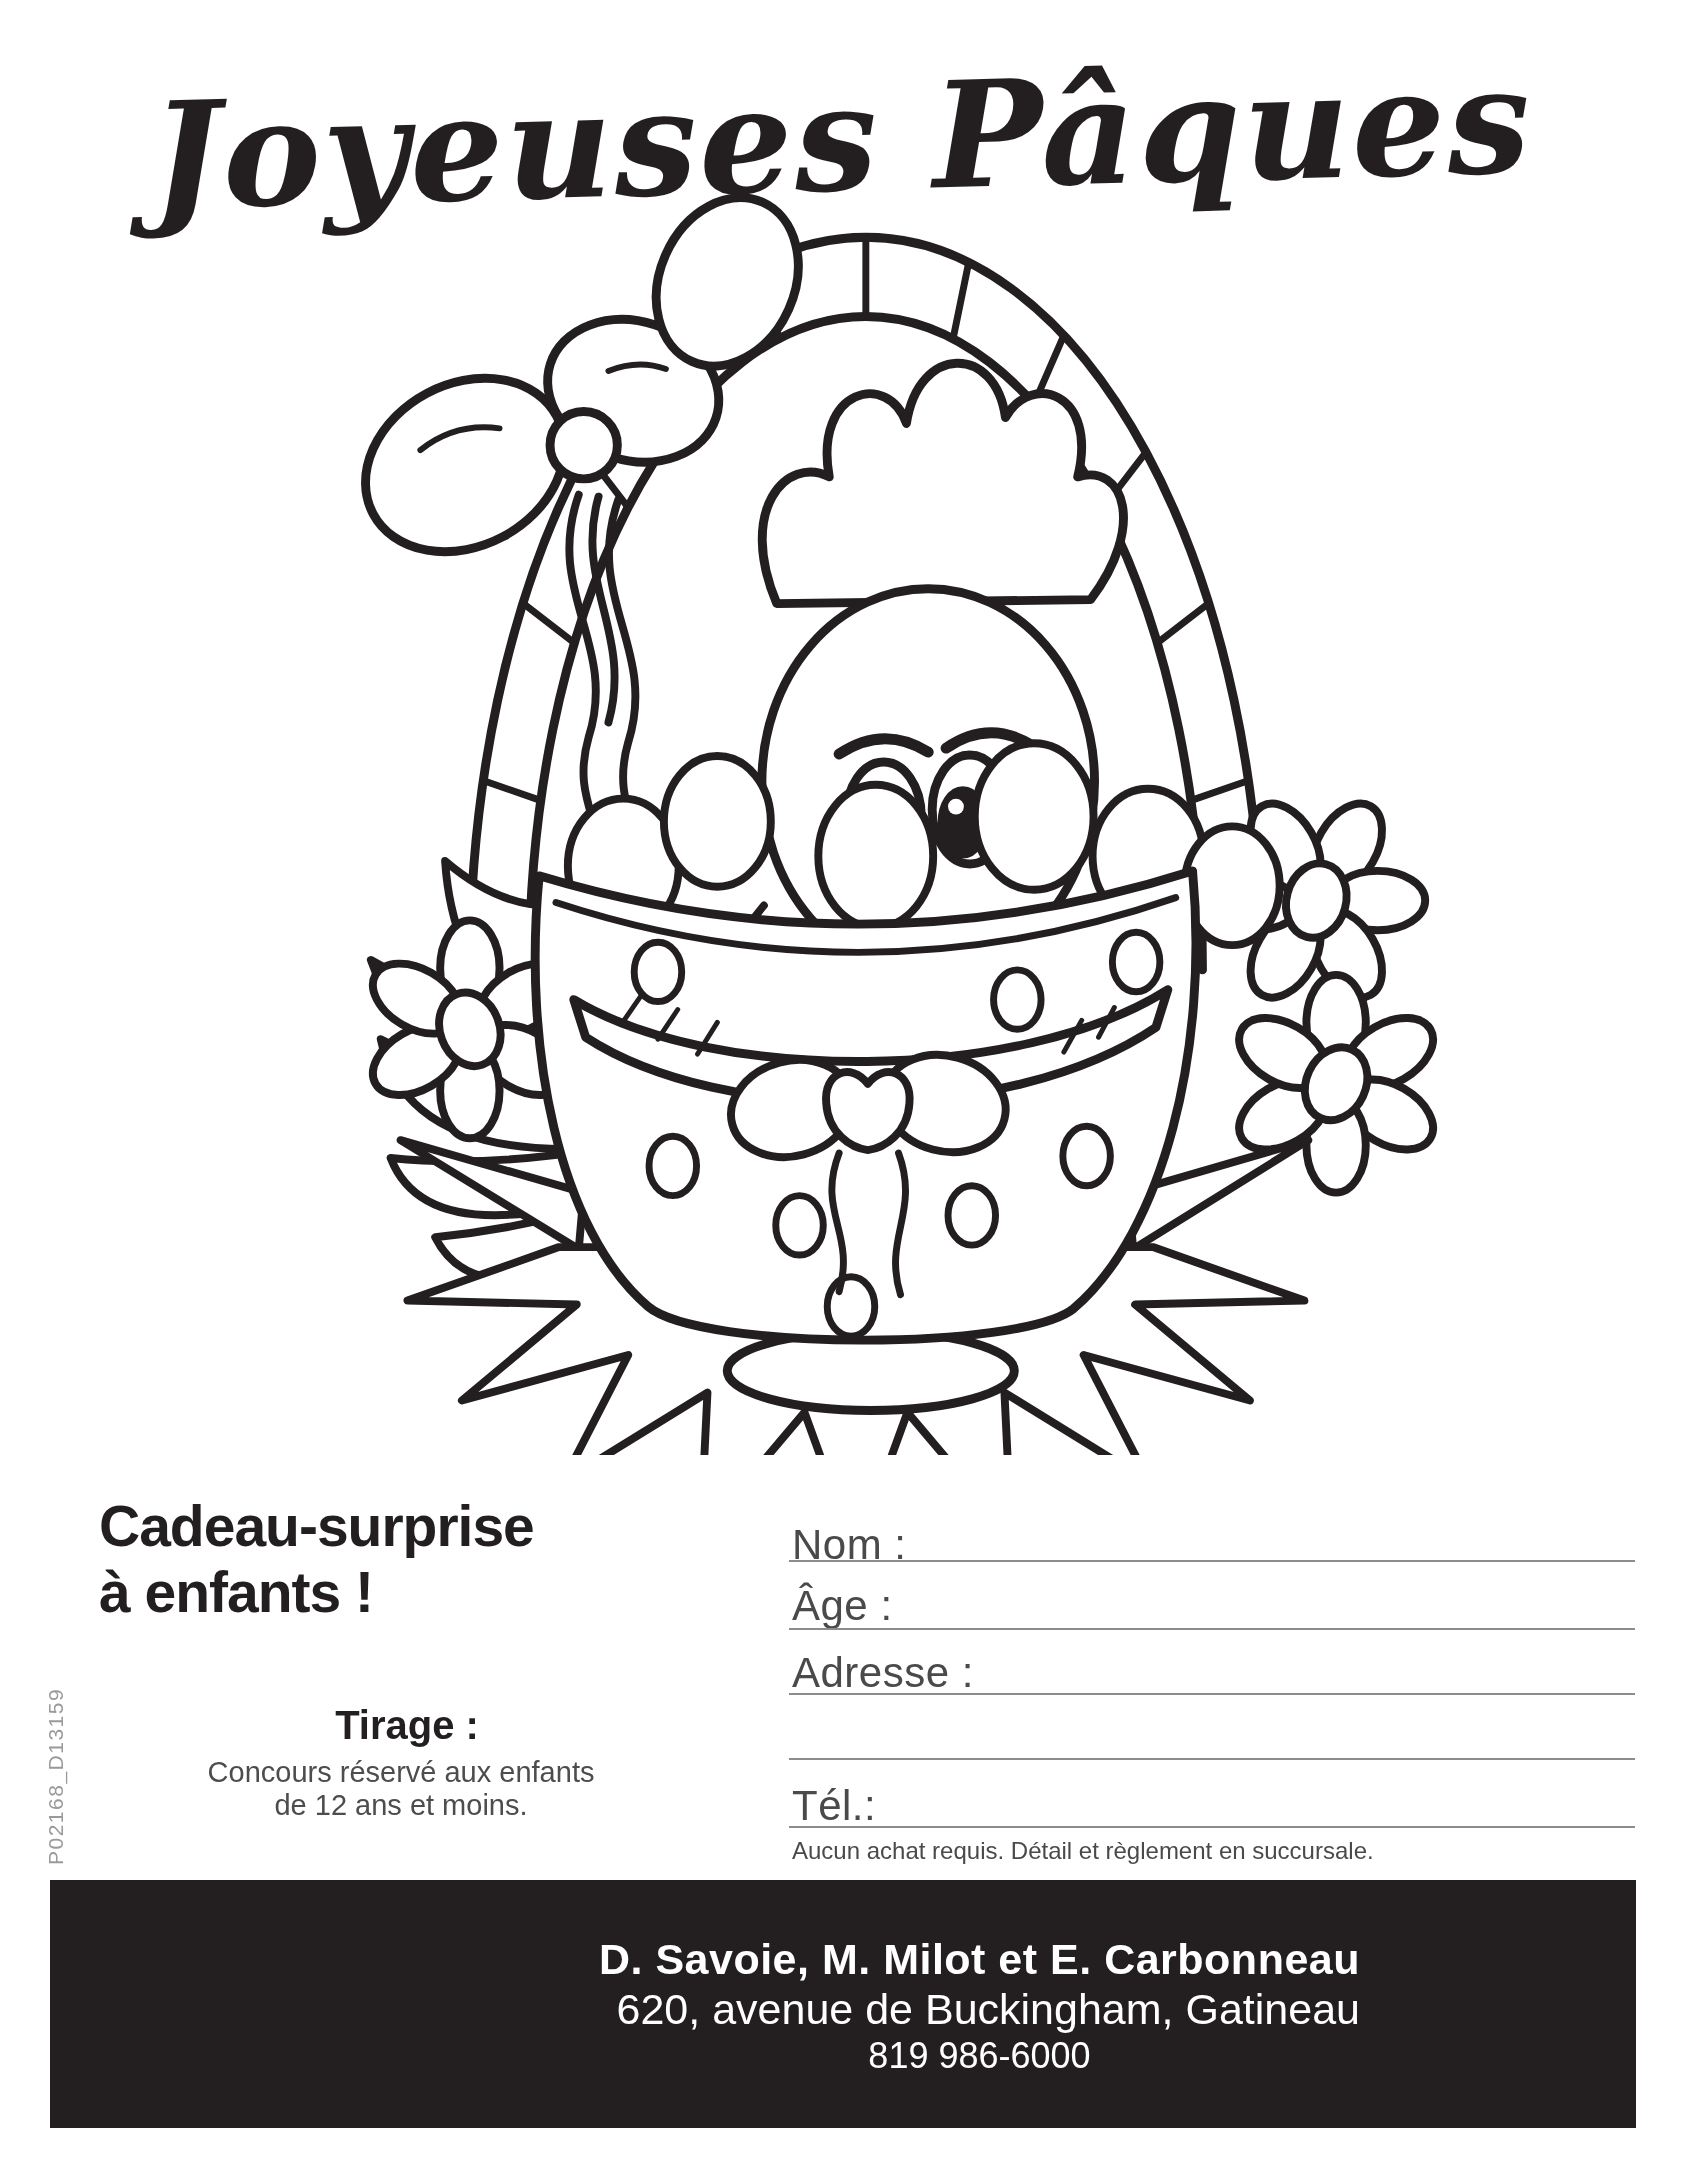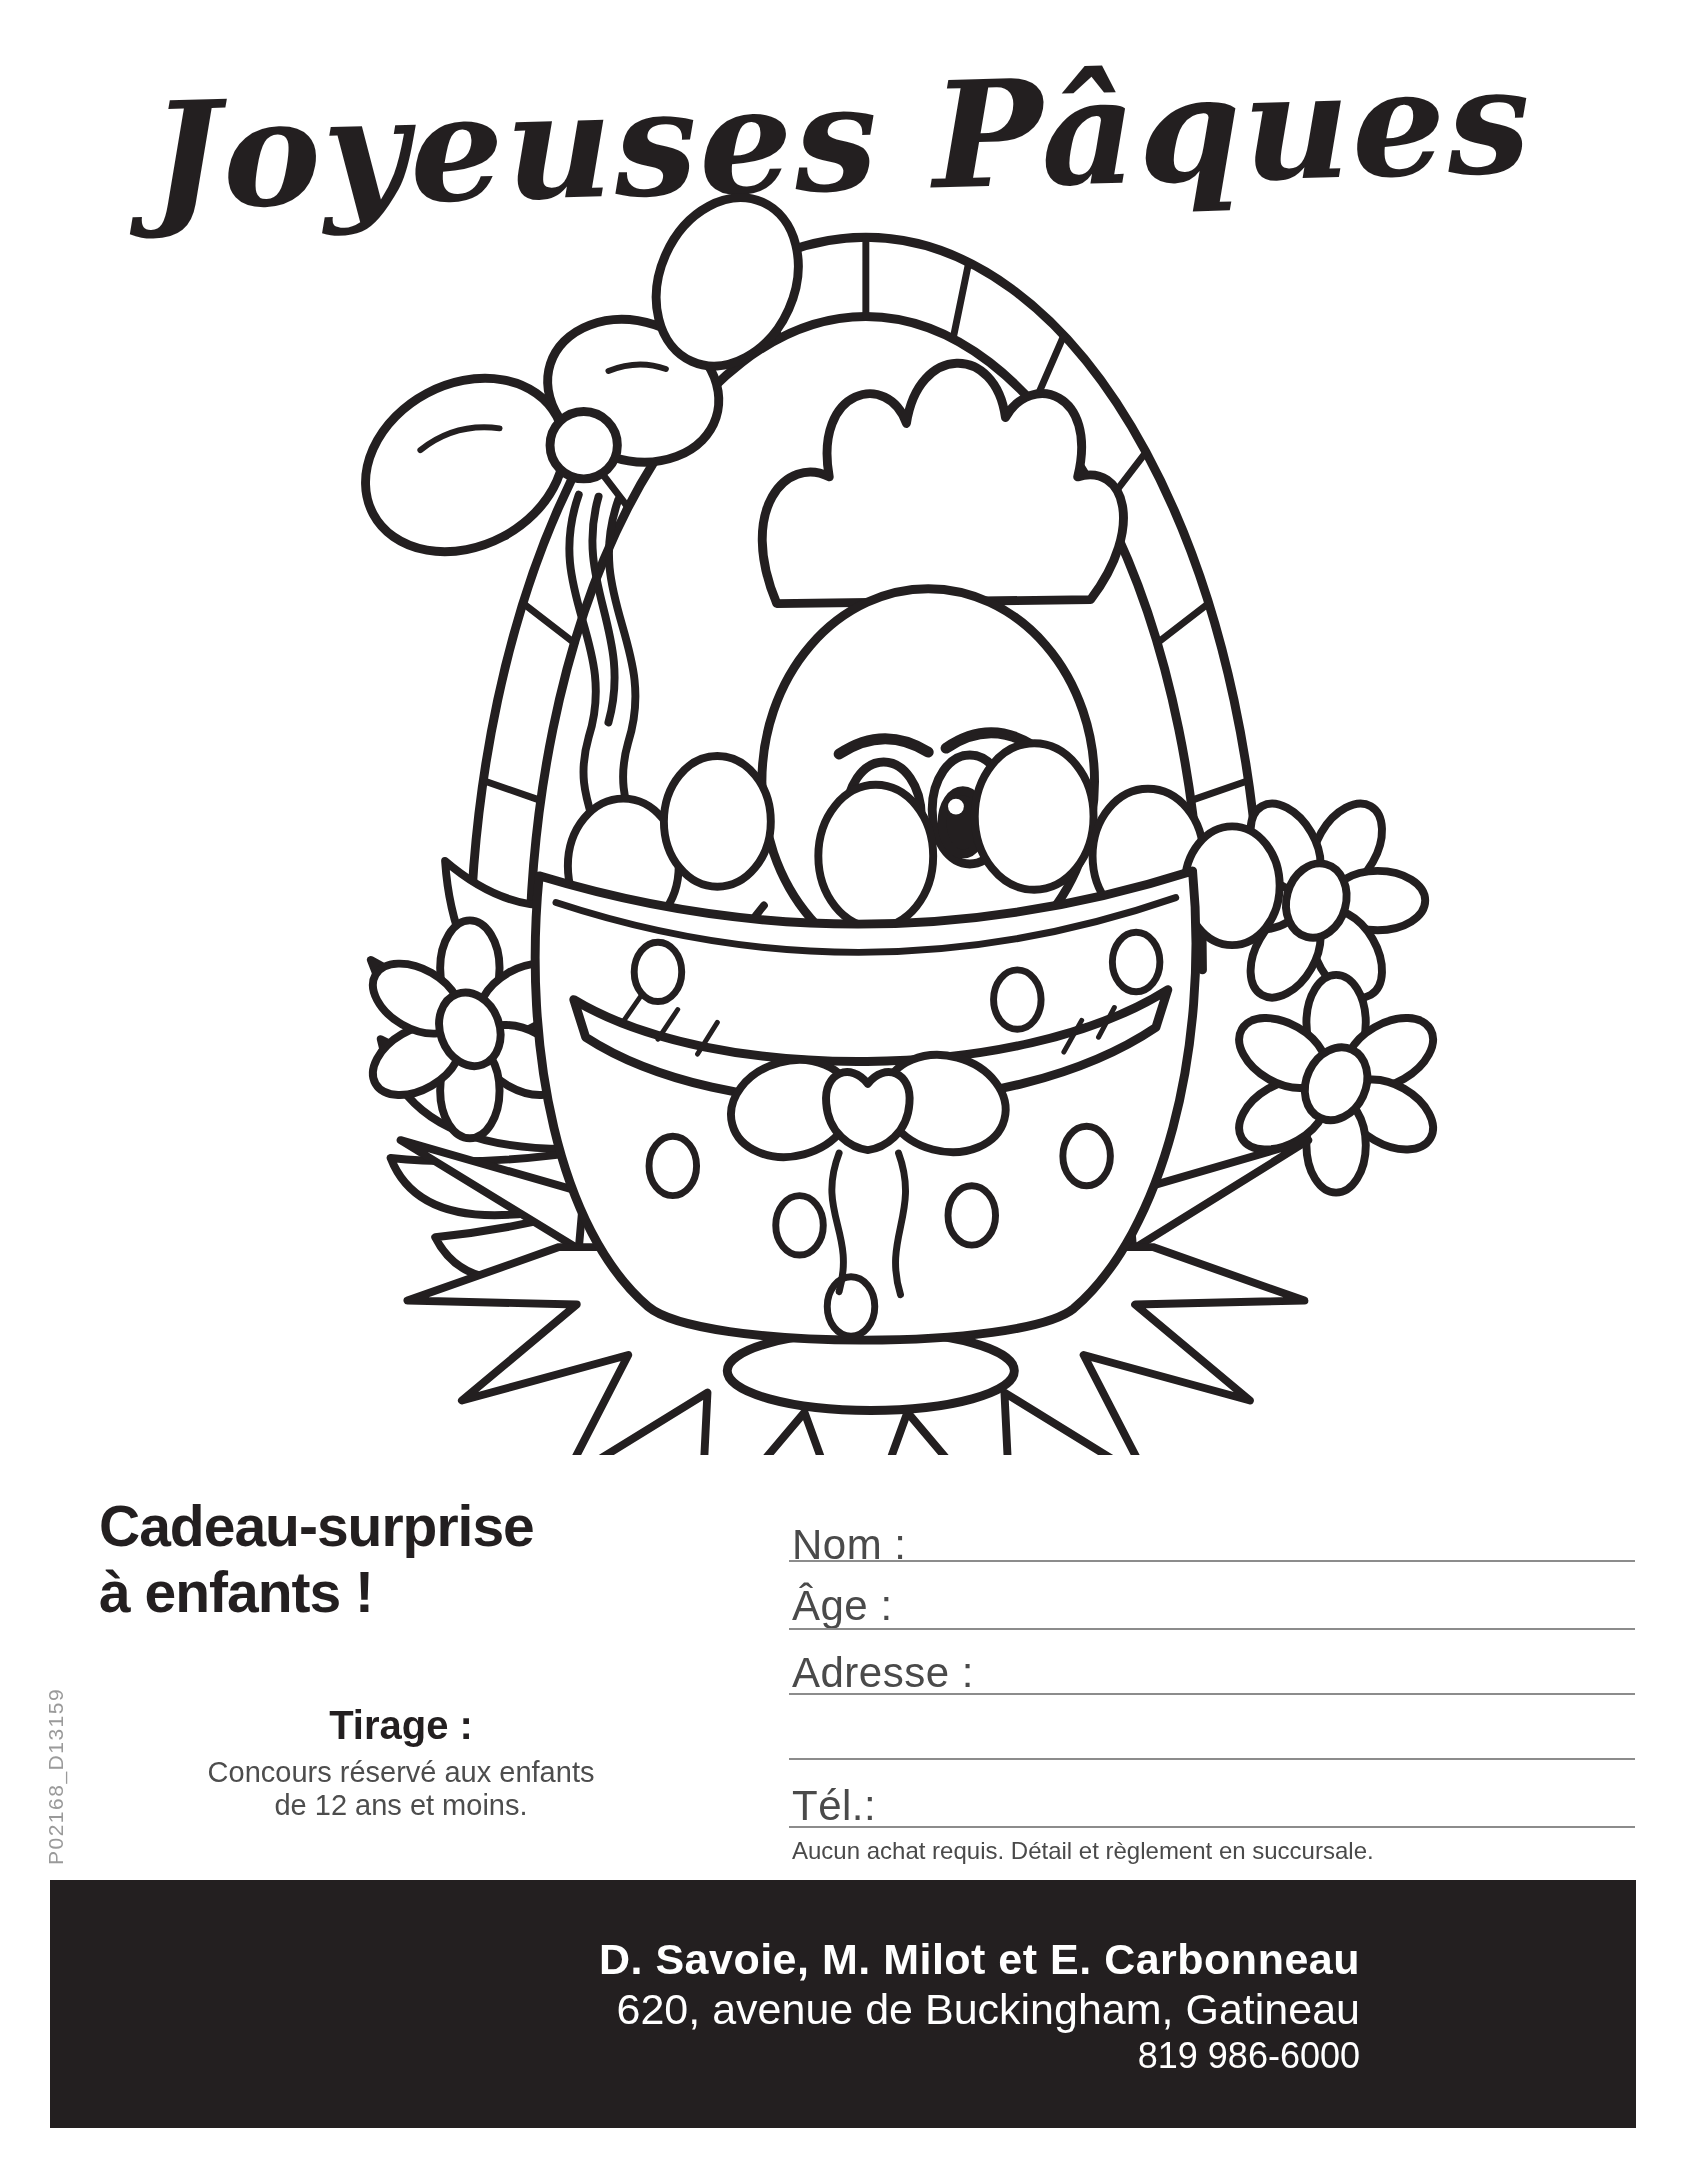--- a/index.html
+++ b/index.html
@@ -25,21 +25,21 @@
   .illustration path, .illustration ellipse, .illustration circle, .illustration line {
     vector-effect:none;
   }
   
   .promo {
     position:absolute; left:99px; top:1493px; width:604px;
     font-weight:bold; color:#231f20;
     font-size:57px; line-height:66px; letter-spacing:-1px;
   }
   .tirage {
-    position:absolute; left:99px; top:1703px; width:604px;
+    position:absolute; left:105px; top:1703px; width:604px;
     text-align:center; font-weight:bold; font-size:40px; color:#231f20;
   }
   .eligibility {
     position:absolute; left:99px; top:1756px; width:604px;
     text-align:center; font-size:29px; line-height:33px; color:#4d4d4d;
   }
   
   .form-label {
     position:absolute; left:792px; font-size:42px; color:#4a4a4a;
     letter-spacing:0.5px;
@@ -61,21 +61,21 @@
   
   .footer-bar {
     position:absolute; left:50px; top:1880px; width:1586px; height:248px;
     background:#231f20;
   }
   .footer-text {
     position:absolute; right:323px; top:1933px; text-align:right; color:#ffffff;
   }
   .footer-line1 { font-weight:bold; font-size:43px; line-height:53px; letter-spacing:0.5px; }
   .footer-line2 { font-size:43px; line-height:47px; }
-  .footer-line3 { font-size:36px; line-height:46px; }
+  .footer-line3 { font-size:36px; line-height:46px;text-align:center; }
 </style>
 </head>
 <body>
 
 <div class="page">
 
   <div class="title">Joyeuses Pâques</div>
 
   <svg class="illustration" width="1287" height="1287" viewBox="0 0 1300 1300" fill="none" stroke="#231f20" stroke-width="9" stroke-linecap="round" stroke-linejoin="round">
 

